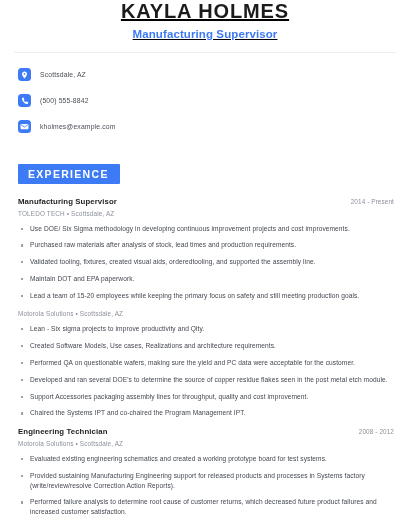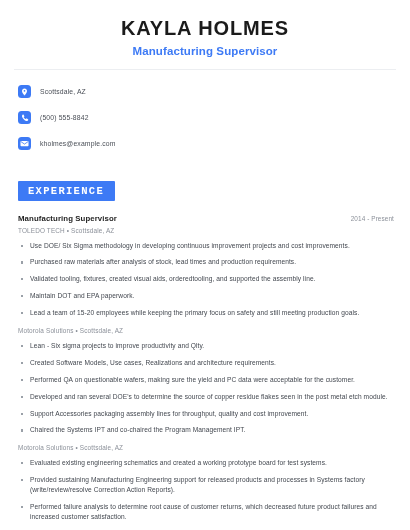--- a/index.html
+++ b/index.html
@@ -15,22 +15,22 @@
   .resume {
     width: 410px;
     height: 530px;
     background: #ffffff;
     position: relative;
     padding: 0 14px;
   }
 
   
   .header {
-    padding-top: 17px;
     text-align: center;
+    text-decoration: underline;
   }
   .cand-name {
     font-size: 20px;
     font-weight: bold;
     letter-spacing: 0.9px;
     color: #1b1b1b;
     line-height: 1.15;
   }
   .cand-role {
     font-size: 11.5px;
@@ -81,21 +81,20 @@
     display: inline-block;
     background: #3d7af5;
     color: #ffffff;
     font-size: 10.5px;
     font-weight: bold;
     letter-spacing: 1.3px;
     padding: 4px 11px 4px 10px;
     margin-top: 21px;
     margin-left: 4px;
     border-radius: 1px;
-    font-family: Liberation Mono, monospace;
   }
 
   
   .jobs { margin-top: 13px; padding-left: 4px; }
 
   .job { margin-bottom: 0; }
   .job + .job { margin-top: 9px; }
 
   .job-head {
     display: flex;
@@ -215,20 +214,24 @@
         <li>Lean - Six sigma projects to improve productivity and Qlty.</li>
         <li>Created Software Models, Use cases, Realizations and architecture requirements.</li>
         <li>Performed QA on questionable wafers, making sure the yield and PC data were acceptable for the customer.</li>
         <li>Developed and ran several DOE's to determine the source of copper residue flakes seen in the post metal etch module.</li>
         <li>Support Accessories packaging assembly lines for throughput, quality and cost improvement.</li>
         <li>Chaired the Systems IPT and co-chaired the Program Management IPT.</li>
       </ul>
     </div>
 
     <div class="job">
+      <div class="job-head">
+        <span class="job-title">Engineering Technician</span>
+        <span class="job-dates">2008 - 2012</span>
+      </div>
       <div class="job-meta">Motorola Solutions • Scottsdale, AZ</div>
       <ul class="bullets">
         <li>Evaluated existing engineering schematics and created a working prototype board for test systems.</li>
         <li>Provided sustaining Manufacturing Engineering support for released products and processes in Systems factory (write/review/resolve Correction Action Reports).</li>
         <li>Performed failure analysis to determine root cause of customer returns, which decreased future product failures and increased customer satisfaction.</li>
 
       </ul>
     </div>
 
   </div>

